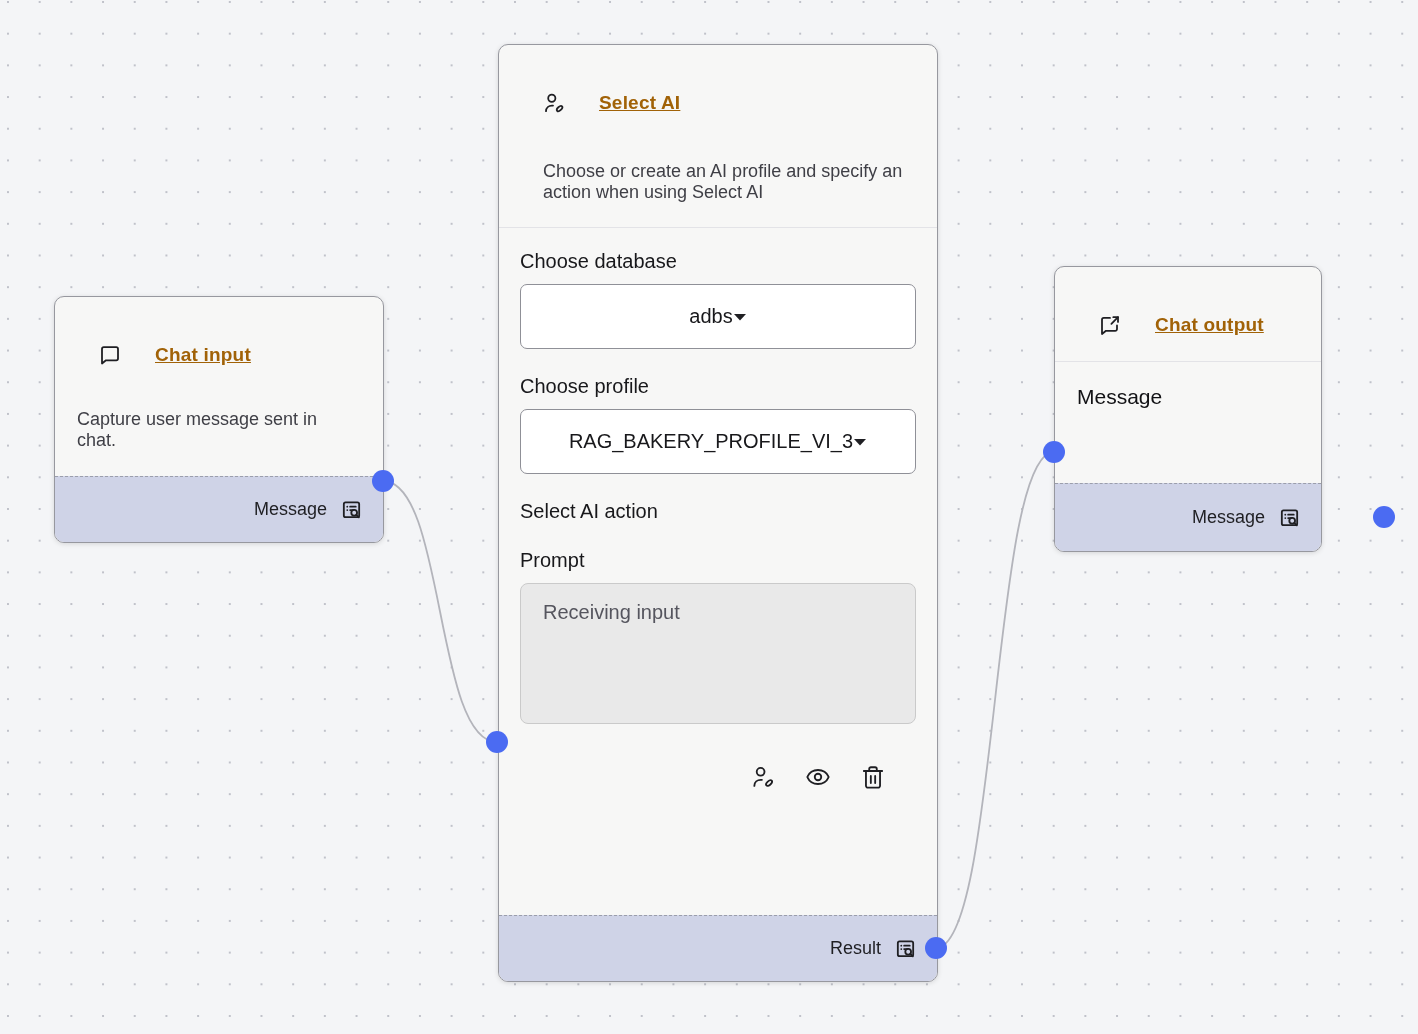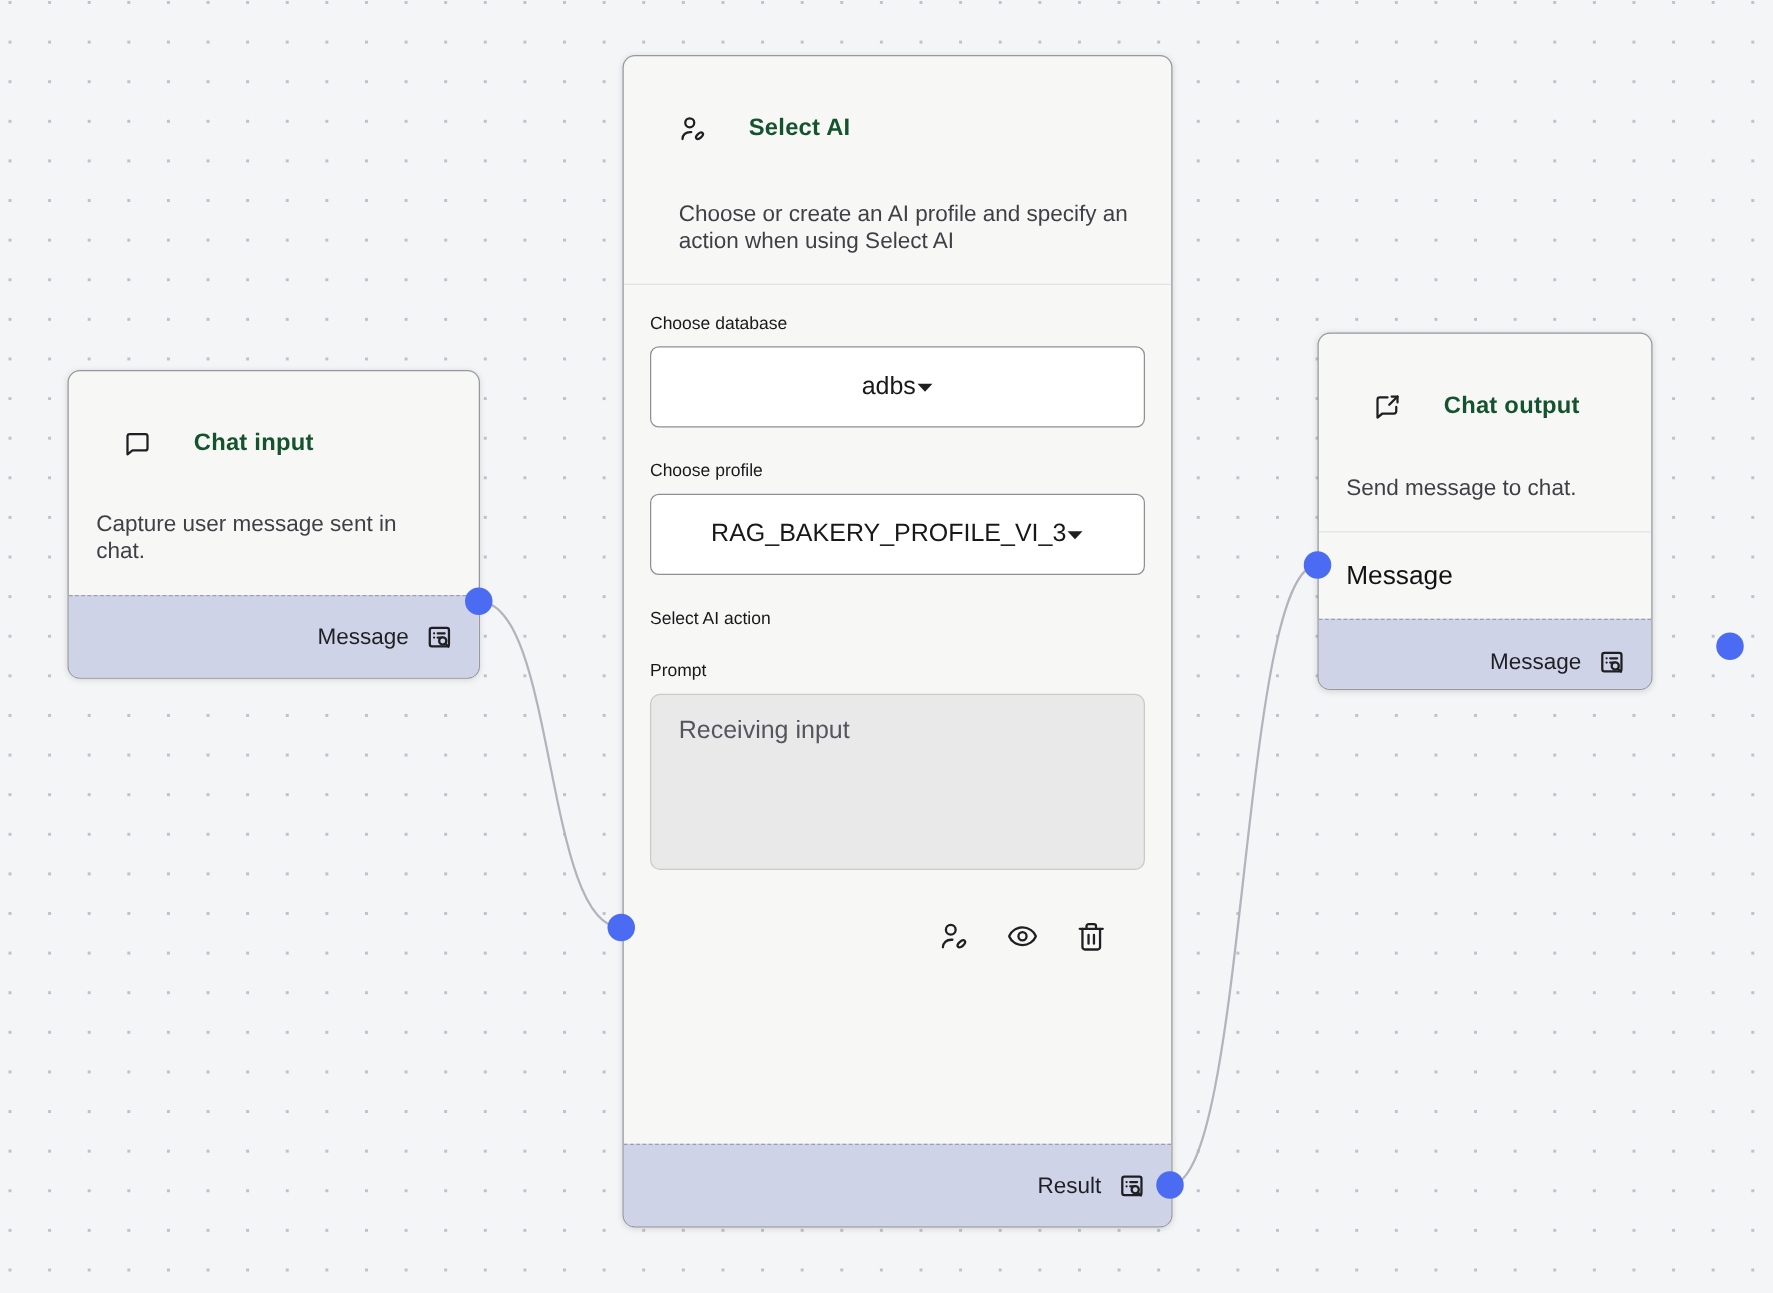--- a/index.html
+++ b/index.html
@@ -30,30 +30,30 @@
     overflow:hidden;
     color:#18181b;
   }
   #node-chat-input  { left:54px;  top:296px; width:330px; height:247px; }
   #node-select-ai   { left:498px; top:44px;  width:440px; height:938px; }
   #node-chat-output { left:1054px;top:266px; width:268px; height:286px; }
 
   .node-header { display:flex; align-items:center; gap:33px; padding:46px 22px 0 43px; }
   .node-icon { width:24px; height:24px; color:#1f1f23; flex:0 0 auto; }
   .node-icon svg { width:100%; height:100%; display:block; }
-  .node-title { font-size:19px; font-weight:700; color:#14532d; letter-spacing:.2px; }
+  .node-title { font-size:19px; font-weight:700; color:#a16207; letter-spacing:.2px;text-decoration:underline; }
 
   .node-desc { font-size:18px; color:#3f3f46; line-height:21px; padding:0 22px; margin-top:42px; }
   #node-select-ai .node-desc { margin-top:46px; max-width:360px;padding-left:44px; }
   #node-chat-output .node-desc { margin-top:43px; }
 
   .header-divider { border:none; border-top:1px solid #e3e3e7; margin:24px 0 0 0; }
 
   .sai-body { padding:0 21px; display:flex; flex-direction:column; }
-  .field-label { font-size:14px; color:#18181b; margin-top:26px; }
+  .field-label { font-size:20px; color:#18181b; margin-top:26px; }
   .field-label.first { margin-top:22px; }
   .select-box {
     margin-top:11px; height:65px; box-sizing:border-box;
     background:#ffffff; border:1px solid #8f9097; border-radius:7px;
     display:flex; align-items:center; justify-content:center;
     padding:0 23px; font-size:20px; color:#18181b; cursor:pointer;
   }
   .caret { width:14px; height:8px; flex:0 0 auto; }
   .prompt-area {
     margin-top:11px; height:141px; box-sizing:border-box; width:100%;
@@ -208,21 +208,20 @@
     <div class="node-header">
       <span class="node-icon">
         <svg viewBox="0 0 24 24" fill="none" stroke="currentColor" stroke-width="1.8" stroke-linecap="round" stroke-linejoin="round">
           <path d="M19 12.5V16a1.8 1.8 0 0 1-1.8 1.8H8l-4 3.2V6.7a1.8 1.8 0 0 1 1.8-1.8H12"></path>
           <path d="M15.3 4.2h4.7v4.7"></path>
           <path d="M20 4.2 13.4 10.8"></path>
         </svg>
       </span>
       <span class="node-title">Chat output</span>
     </div>
-    <div class="node-desc">Send message to chat.</div>
     <hr class="header-divider">
     <div class="co-input-row">
       <span>Message</span>
     </div>
     <div class="node-footer">
       <span class="footer-label">Message</span>
       <span class="footer-icon">
         <svg viewBox="0 0 24 24" fill="none" stroke="currentColor" stroke-width="1.9" stroke-linecap="round" stroke-linejoin="round">
           <rect x="4" y="4.5" width="16" height="15.5" rx="1.8"></rect>
           <path d="M7.6 9h.01M10.6 9h5.8M7.6 12.6h.01M10.6 12.6h3.6"></path>

